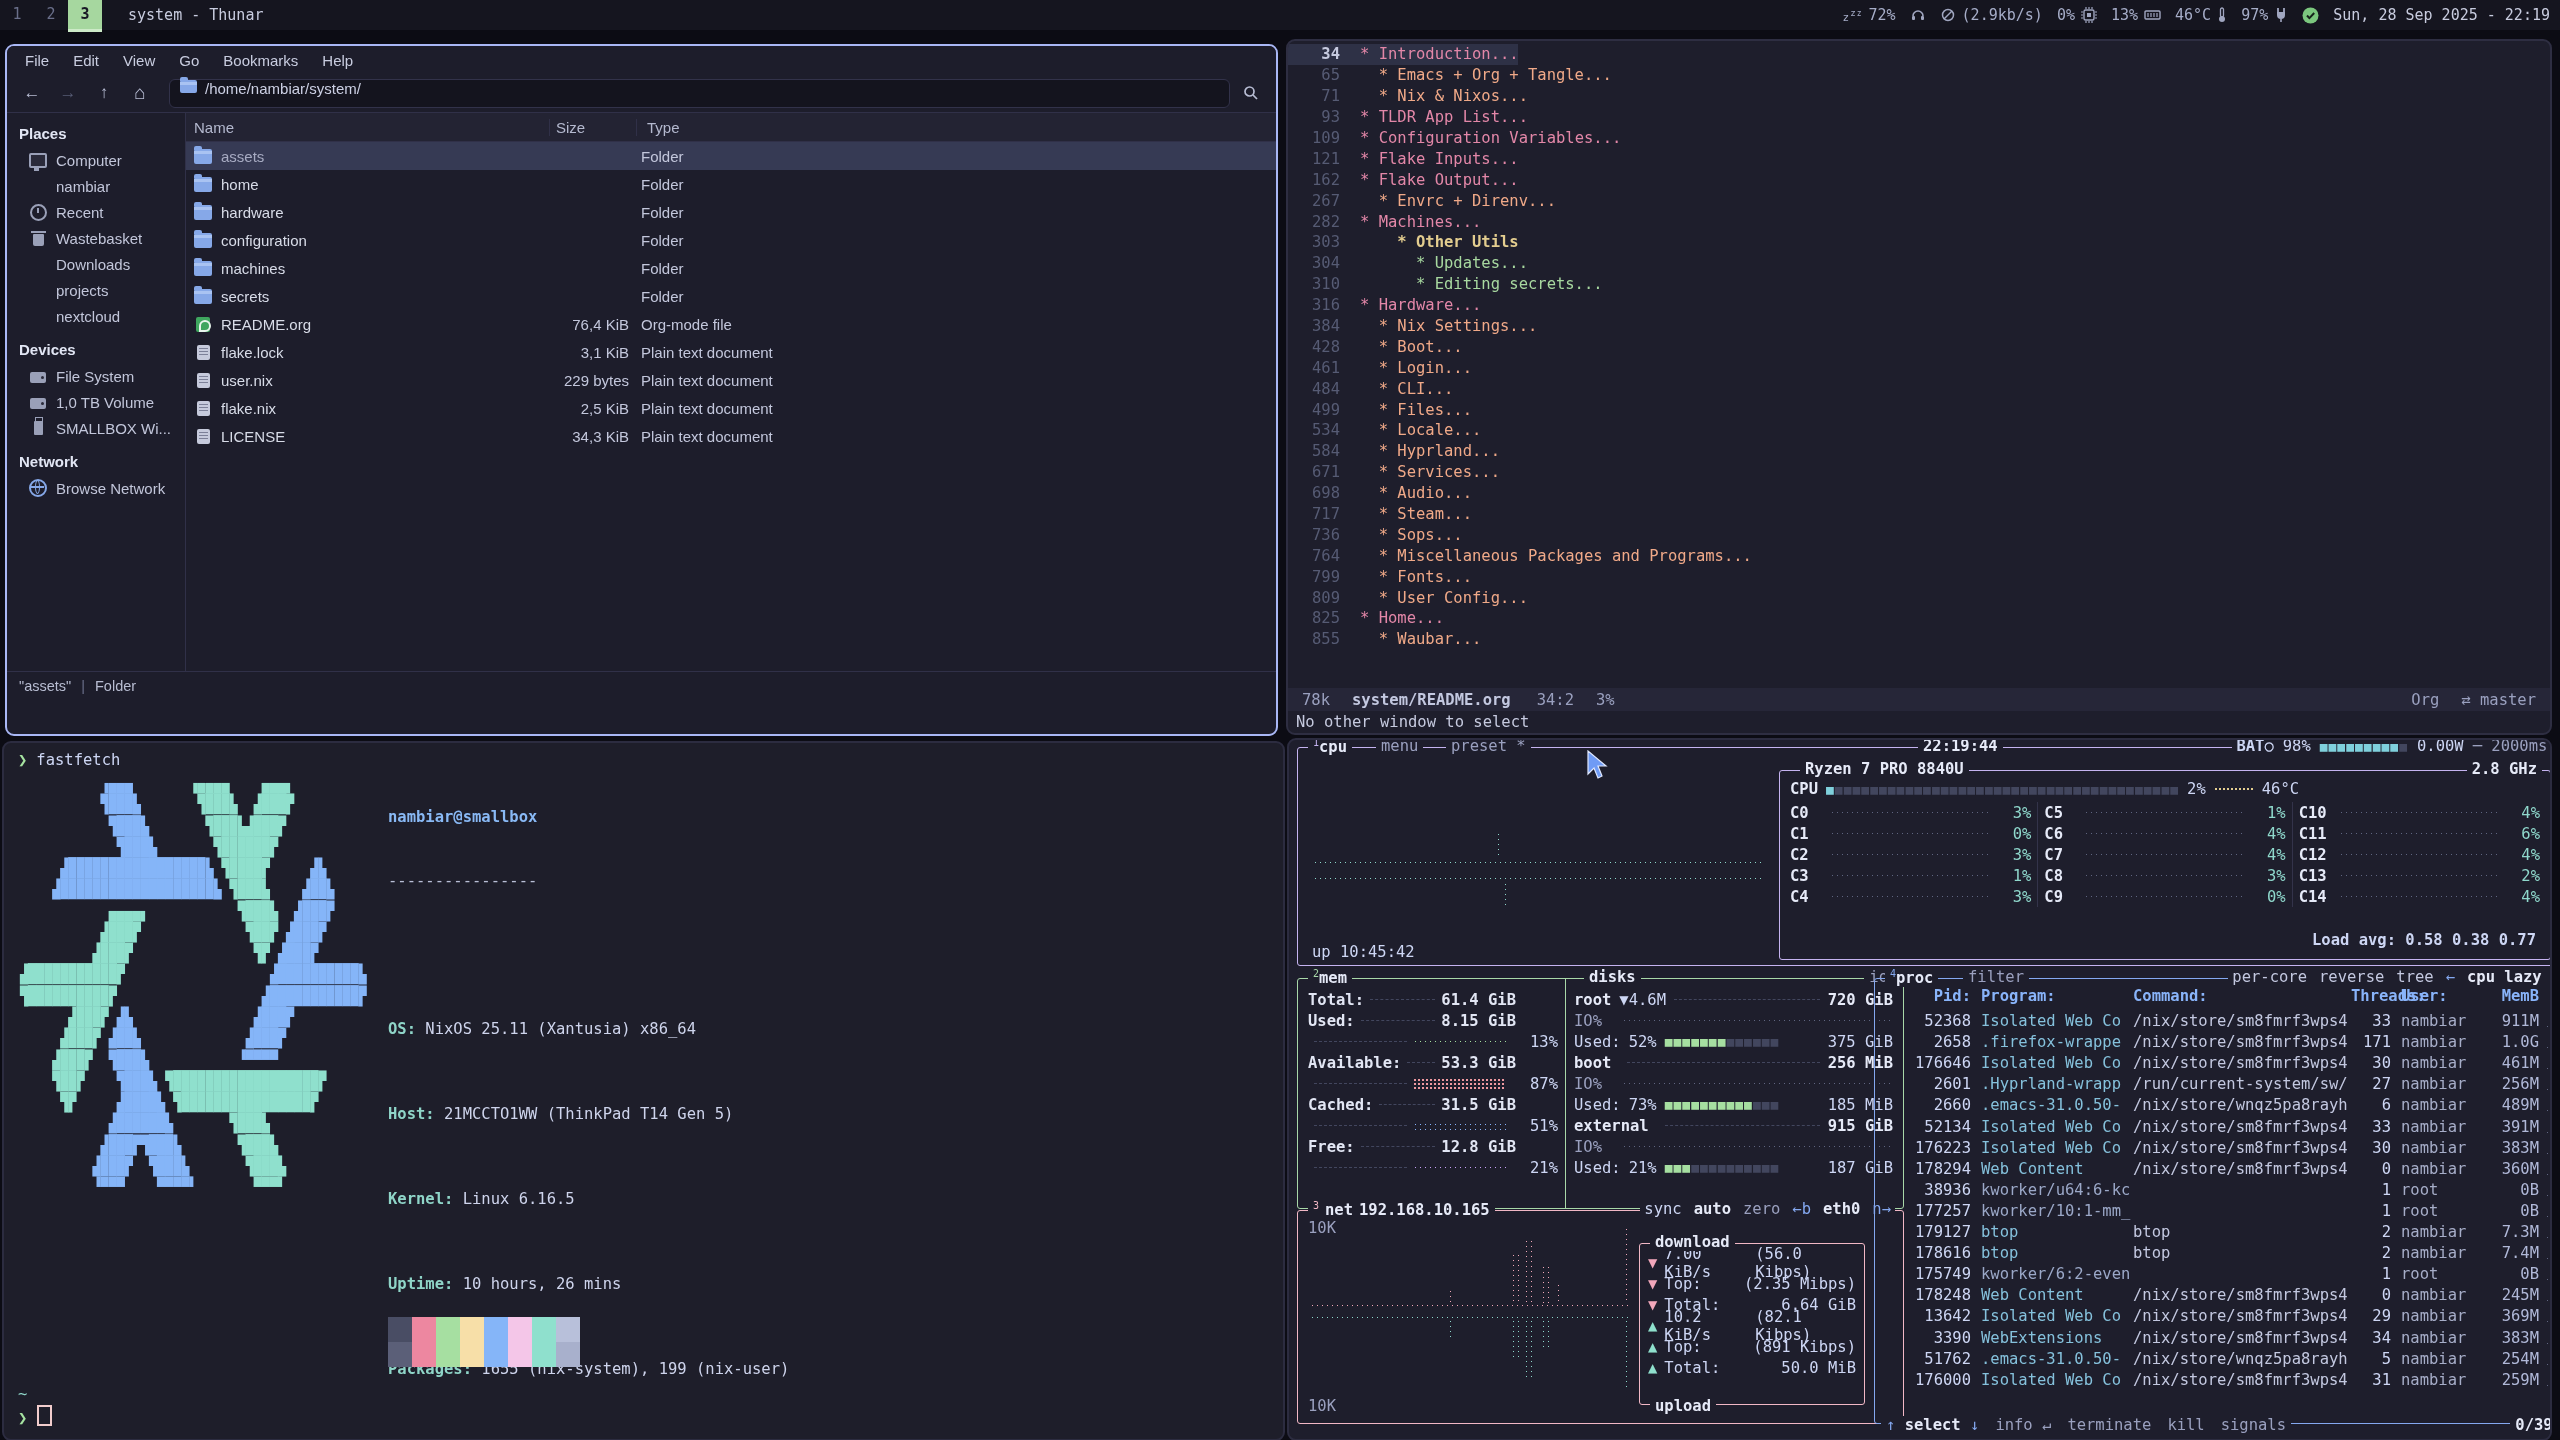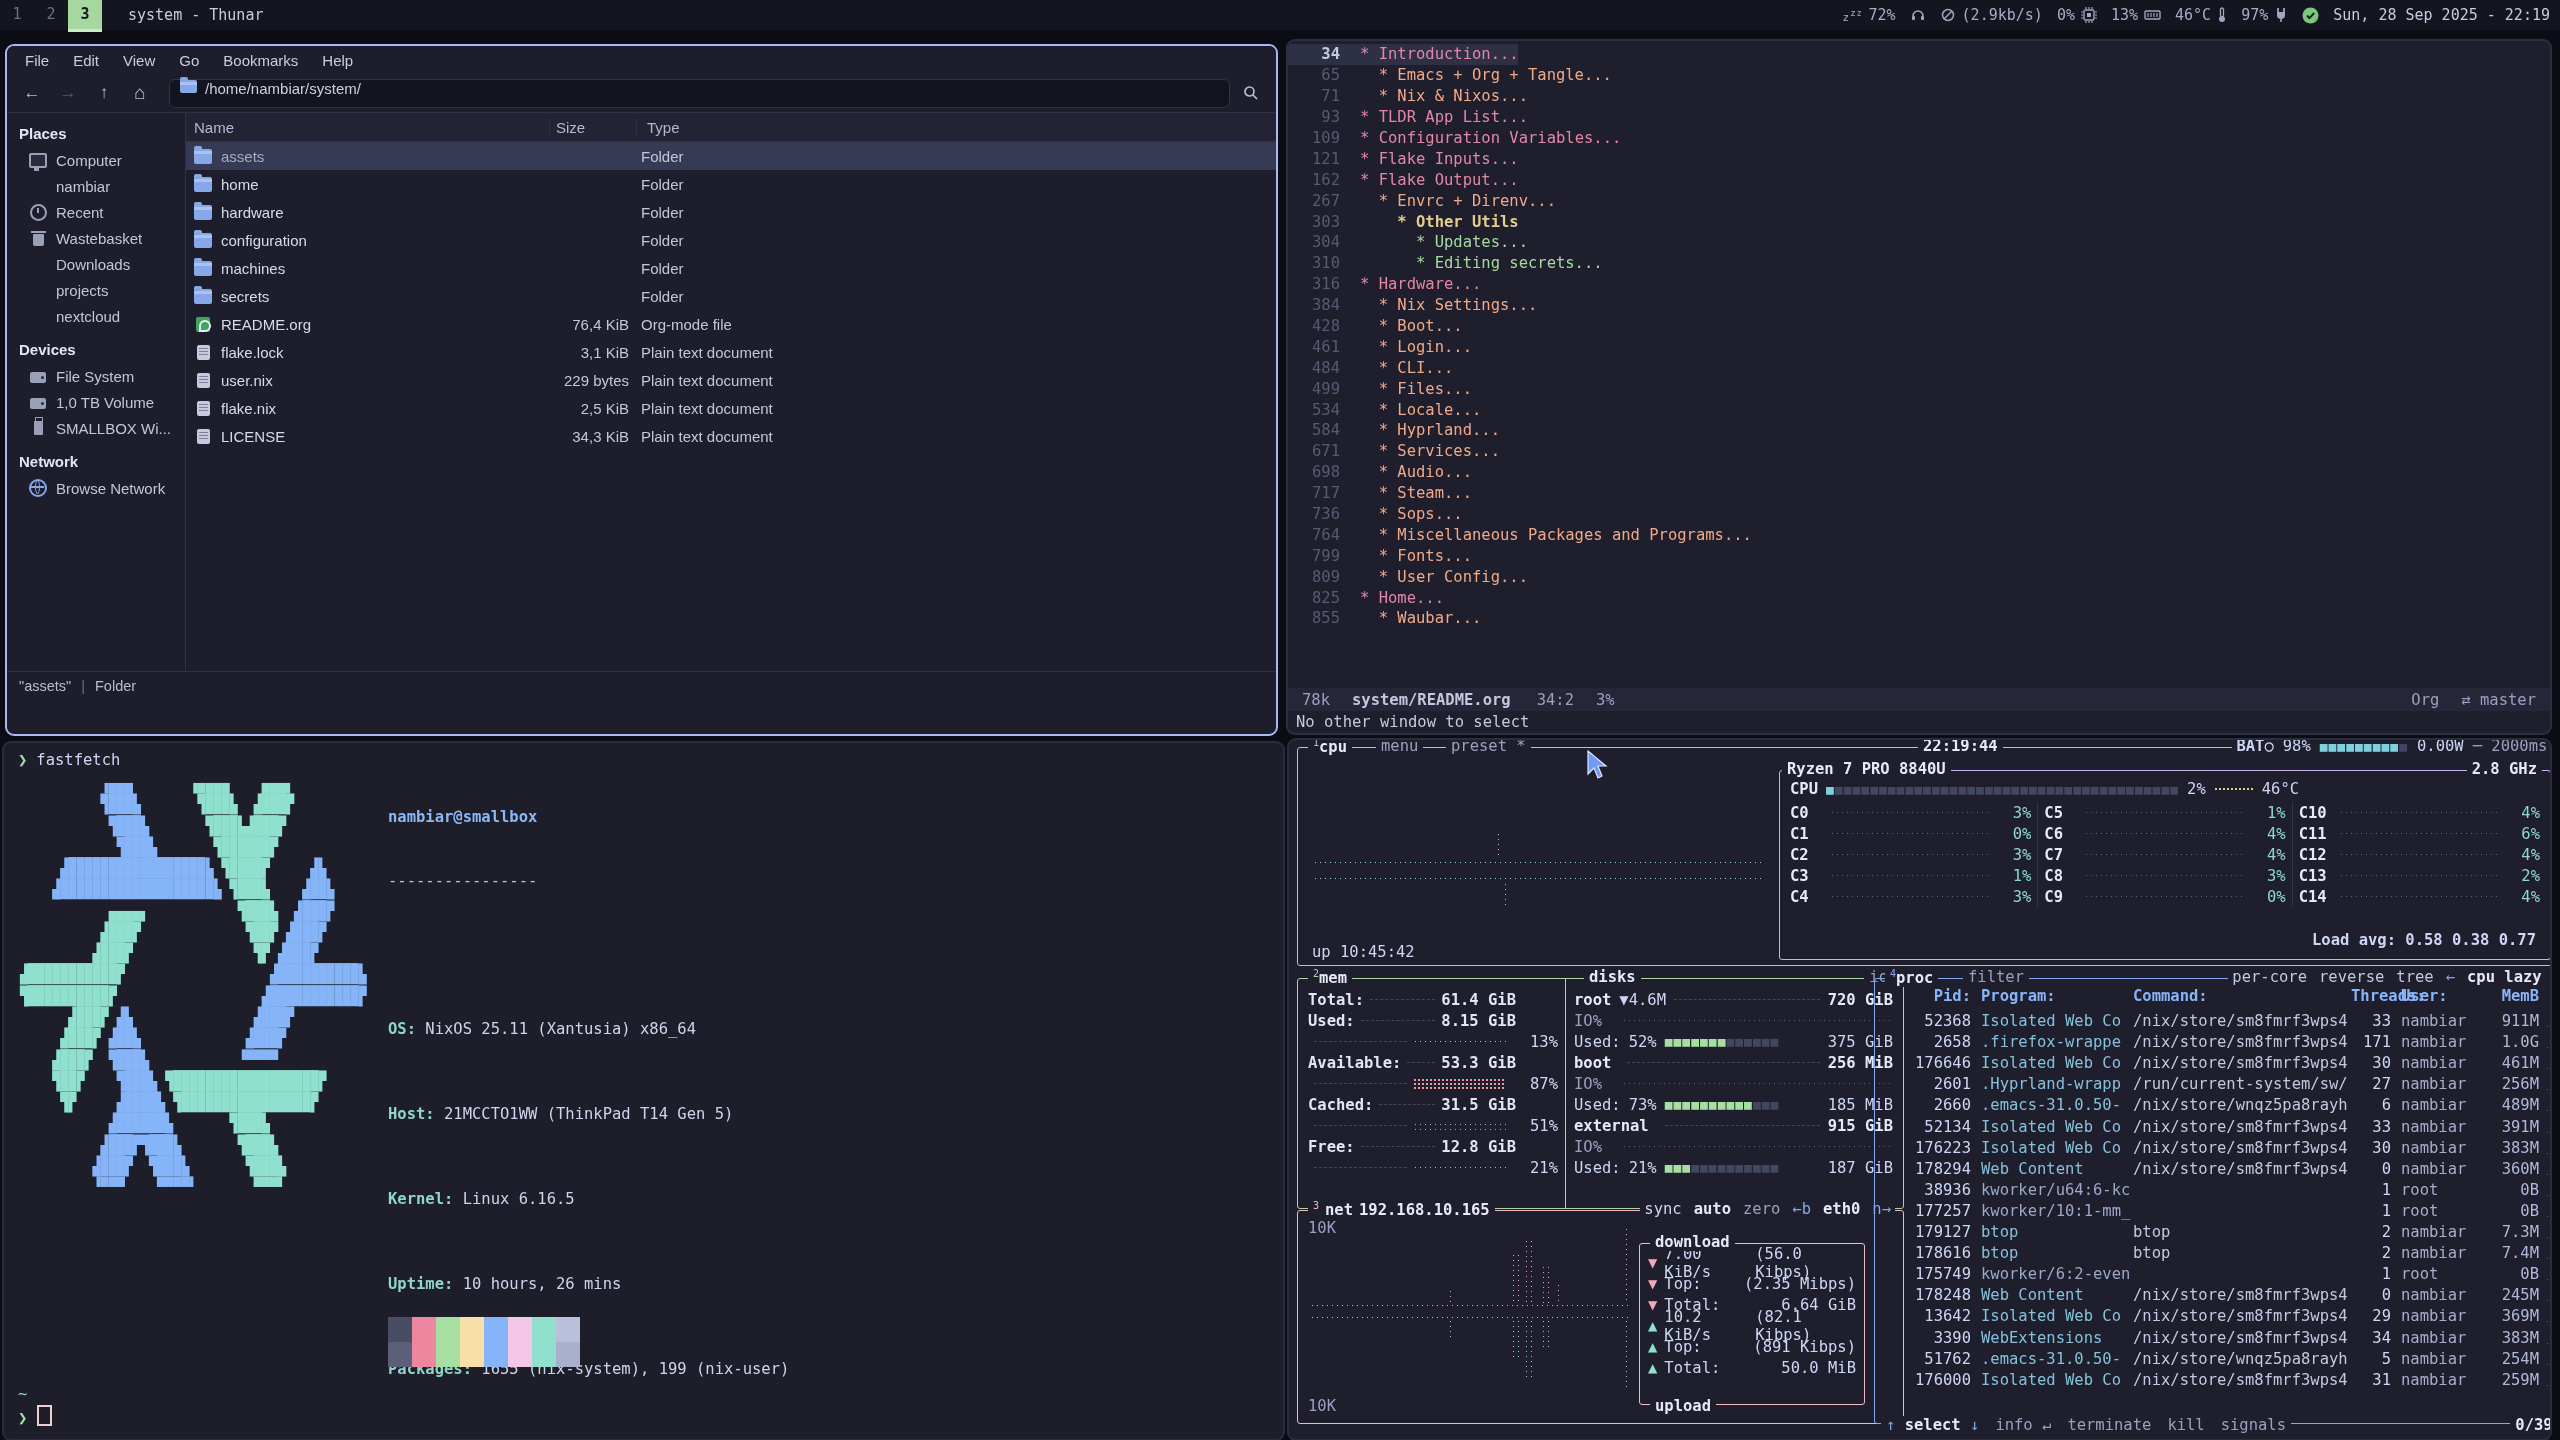--- a/index.html
+++ b/index.html
@@ -120,21 +120,21 @@
   .dots.purple{background-image:radial-gradient(circle,#c6a0f6 0.9px,transparent 1px);}
   .dots.yellow{background-image:radial-gradient(circle,#e3cd8f 0.9px,transparent 1px);background-size:4px 4px;}
   .cells{letter-spacing:1px;font-size:13px;}
   .cells .fill{color:#7fd0dc;}
   .cells .empt{color:#42465e;}
   .cells .gfill{color:#a6dfa1;}
   #cpubox{left:8px;top:7px;width:1248px;height:217px;border-color:#c5b3f0;}
   #cpubox .blabel{color:#c5b3f0;}
   #cpu-top-right{position:absolute;right:8px;top:-11px;background:#1e1e2c;padding:0 4px;display:flex;gap:9px;align-items:center;color:#cdd6f4;}
   #cpuinner{position:absolute;left:481px;top:22px;width:770px;height:188px;border:1px solid #c5b3f0;border-radius:3px;}
-  #cpuinner .hd{position:absolute;top:-11px;left:2px;background:#1e1e2c;padding:0 5px;color:#e6eaf8;font-weight:bold;}
+  #cpuinner .hd{position:absolute;top:-11px;left:20px;background:#1e1e2c;padding:0 5px;color:#e6eaf8;font-weight:bold;}
   #cpuinner .fq{position:absolute;top:-11px;right:8px;background:#1e1e2c;padding:0 5px;color:#e6eaf8;font-weight:bold;}
   .cpurow{display:flex;align-items:center;gap:8px;padding:9px 10px 0 10px;}
   .coregrid{display:flex;padding:4px 4px 0 4px;}
   .corecol{flex:1;padding:0 6px;}
   .corecol + .corecol{border-left:1px solid #33334a;}
   .core{display:flex;align-items:center;height:21px;gap:6px;}
   .core .cn{width:34px;color:#e6eaf8;font-weight:bold;}
   .core .cg{flex:1;height:6px;}
   .core .cp{width:34px;text-align:right;color:#8fd8cc;}
   #loadavg{position:absolute;right:14px;top:160px;color:#cdd6f4;font-weight:bold;}
@@ -531,20 +531,24 @@
       <div class="eline" data-lvl="1" data-ind="0">
         <span class="enum">162</span>
         <span class="etext">* Flake Output...</span>
       </div>
 
       <div class="eline" data-lvl="2" data-ind="2">
         <span class="enum">267</span>
         <span class="etext">* Envrc + Direnv...</span>
       </div>
 
+      <div class="eline" data-lvl="1" data-ind="0">
+        <span class="enum">282</span>
+        <span class="etext">* Machines...</span>
+      </div>
 
       <div class="eline" data-lvl="3" data-ind="4">
         <span class="enum">303</span>
         <span class="etext">* Other Utils</span>
       </div>
 
       <div class="eline" data-lvl="4" data-ind="6">
         <span class="enum">304</span>
         <span class="etext">* Updates...</span>
       </div>

